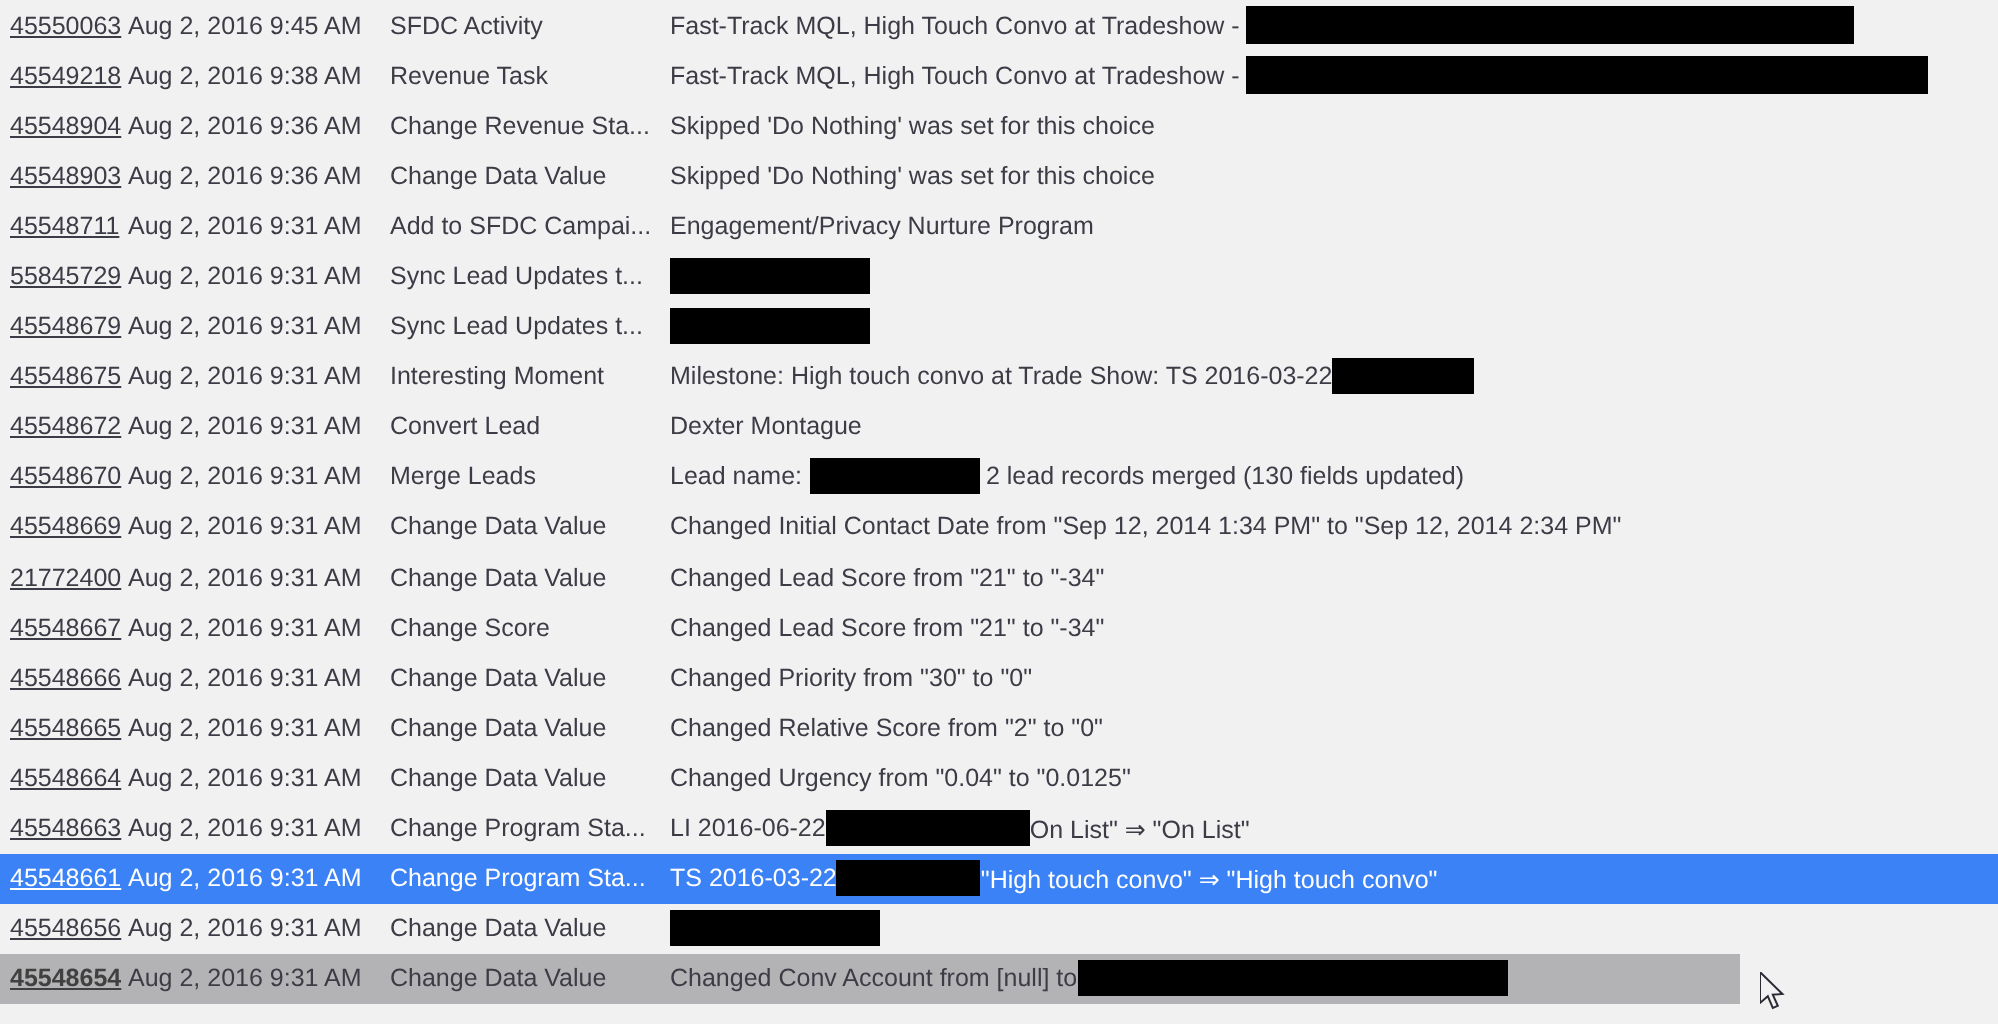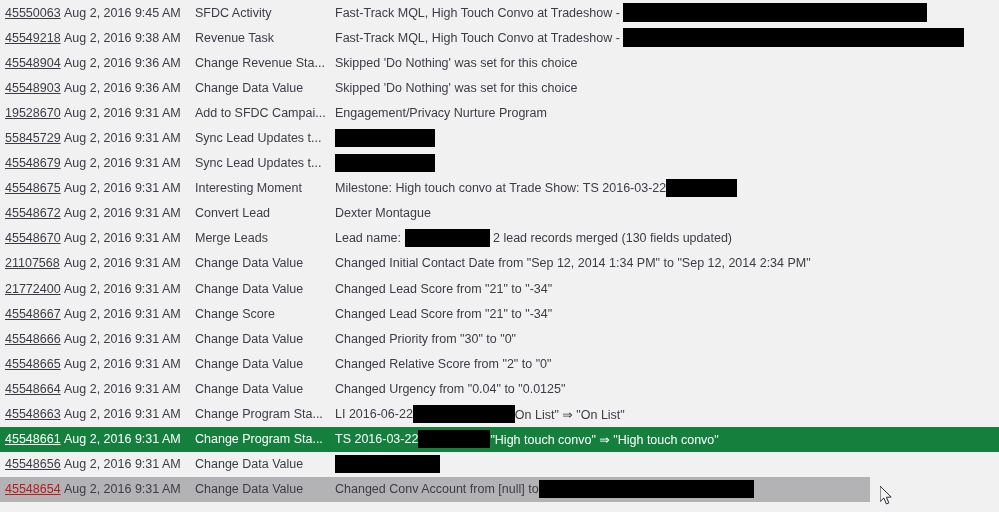--- a/index.html
+++ b/index.html
@@ -25,21 +25,21 @@
     display: flex;
     align-items: center;
     height: 25.1px;
     width: 999px;
     font-size: 12.5px;
     color: #3c3c46;
     white-space: nowrap;
   }
 
   .log-row.row-highlight {
-    background: #15803d;
+    background: #3b82f6;
     color: #ffffff;
   }
   .log-row.row-hover {
     background: transparent;
   }
   .log-row.row-hover .hover-fill {
     position: absolute;
     left: 0;
     top: 0;
     width: 870px;
@@ -59,21 +59,21 @@
     width: 64px;
     padding-left: 5px;
     flex: 0 0 64px;
   }
   .cell-id .id-link {
     color: #3c3c46;
     text-decoration: underline;
     cursor: pointer;
   }
   .row-highlight .cell-id .id-link { color: #ffffff; }
-  .row-hover .cell-id .id-link { color: #b91c1c; }
+  .row-hover .cell-id .id-link { color: #404040; font-weight: bold; }
 
   .cell-date {
     width: 131px;
     flex: 0 0 131px;
   }
   .cell-activity {
     width: 140px;
     flex: 0 0 140px;
     overflow: hidden;
     text-overflow: ellipsis;
@@ -140,21 +140,21 @@
       </div>
       <div class="log-row">
         <div class="cell cell-id"><span class="id-link">45548903</span></div>
         <div class="cell cell-date">Aug 2, 2016 9:36 AM</div>
         <div class="cell cell-activity">Change Data Value</div>
         <div class="cell cell-detail">
           <span class="detail-text">Skipped 'Do Nothing' was set for this choice</span>
         </div>
       </div>
       <div class="log-row">
-        <div class="cell cell-id"><span class="id-link">19528670</span></div>
+        <div class="cell cell-id"><span class="id-link">45548711</span></div>
         <div class="cell cell-date">Aug 2, 2016 9:31 AM</div>
         <div class="cell cell-activity">Add to SFDC Campai...</div>
         <div class="cell cell-detail">
           <span class="detail-text">Engagement/Privacy Nurture Program</span>
         </div>
       </div>
       <div class="log-row">
         <div class="cell cell-id"><span class="id-link">55845729</span></div>
         <div class="cell cell-date">Aug 2, 2016 9:31 AM</div>
         <div class="cell cell-activity">Sync Lead Updates t...</div>
@@ -193,21 +193,21 @@
         <div class="cell cell-id"><span class="id-link">45548670</span></div>
         <div class="cell cell-date">Aug 2, 2016 9:31 AM</div>
         <div class="cell cell-activity">Merge Leads</div>
         <div class="cell cell-detail">
           <span class="detail-text">Lead name: </span>
           <span class="redaction" style="width: 85px;"></span>
           <span class="detail-text"> 2 lead records merged (130 fields updated)</span>
         </div>
       </div>
       <div class="log-row">
-        <div class="cell cell-id"><span class="id-link">21107568</span></div>
+        <div class="cell cell-id"><span class="id-link">45548669</span></div>
         <div class="cell cell-date">Aug 2, 2016 9:31 AM</div>
         <div class="cell cell-activity">Change Data Value</div>
         <div class="cell cell-detail">
           <span class="detail-text">Changed Initial Contact Date from "Sep 12, 2014 1:34 PM" to "Sep 12, 2014 2:34 PM"</span>
         </div>
       </div>
       <div class="log-row">
         <div class="cell cell-id"><span class="id-link">21772400</span></div>
         <div class="cell cell-date">Aug 2, 2016 9:31 AM</div>
         <div class="cell cell-activity">Change Data Value</div>

